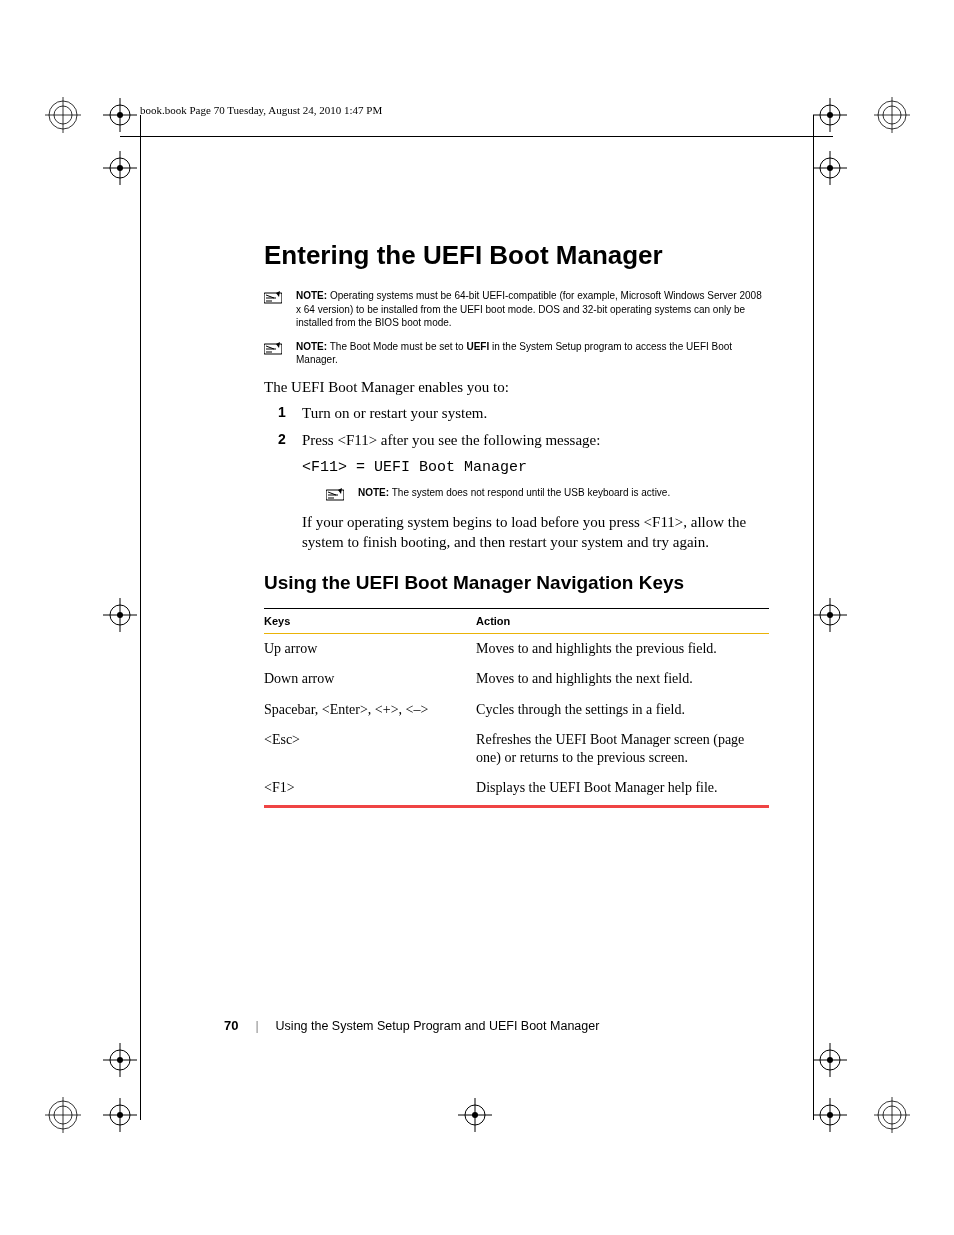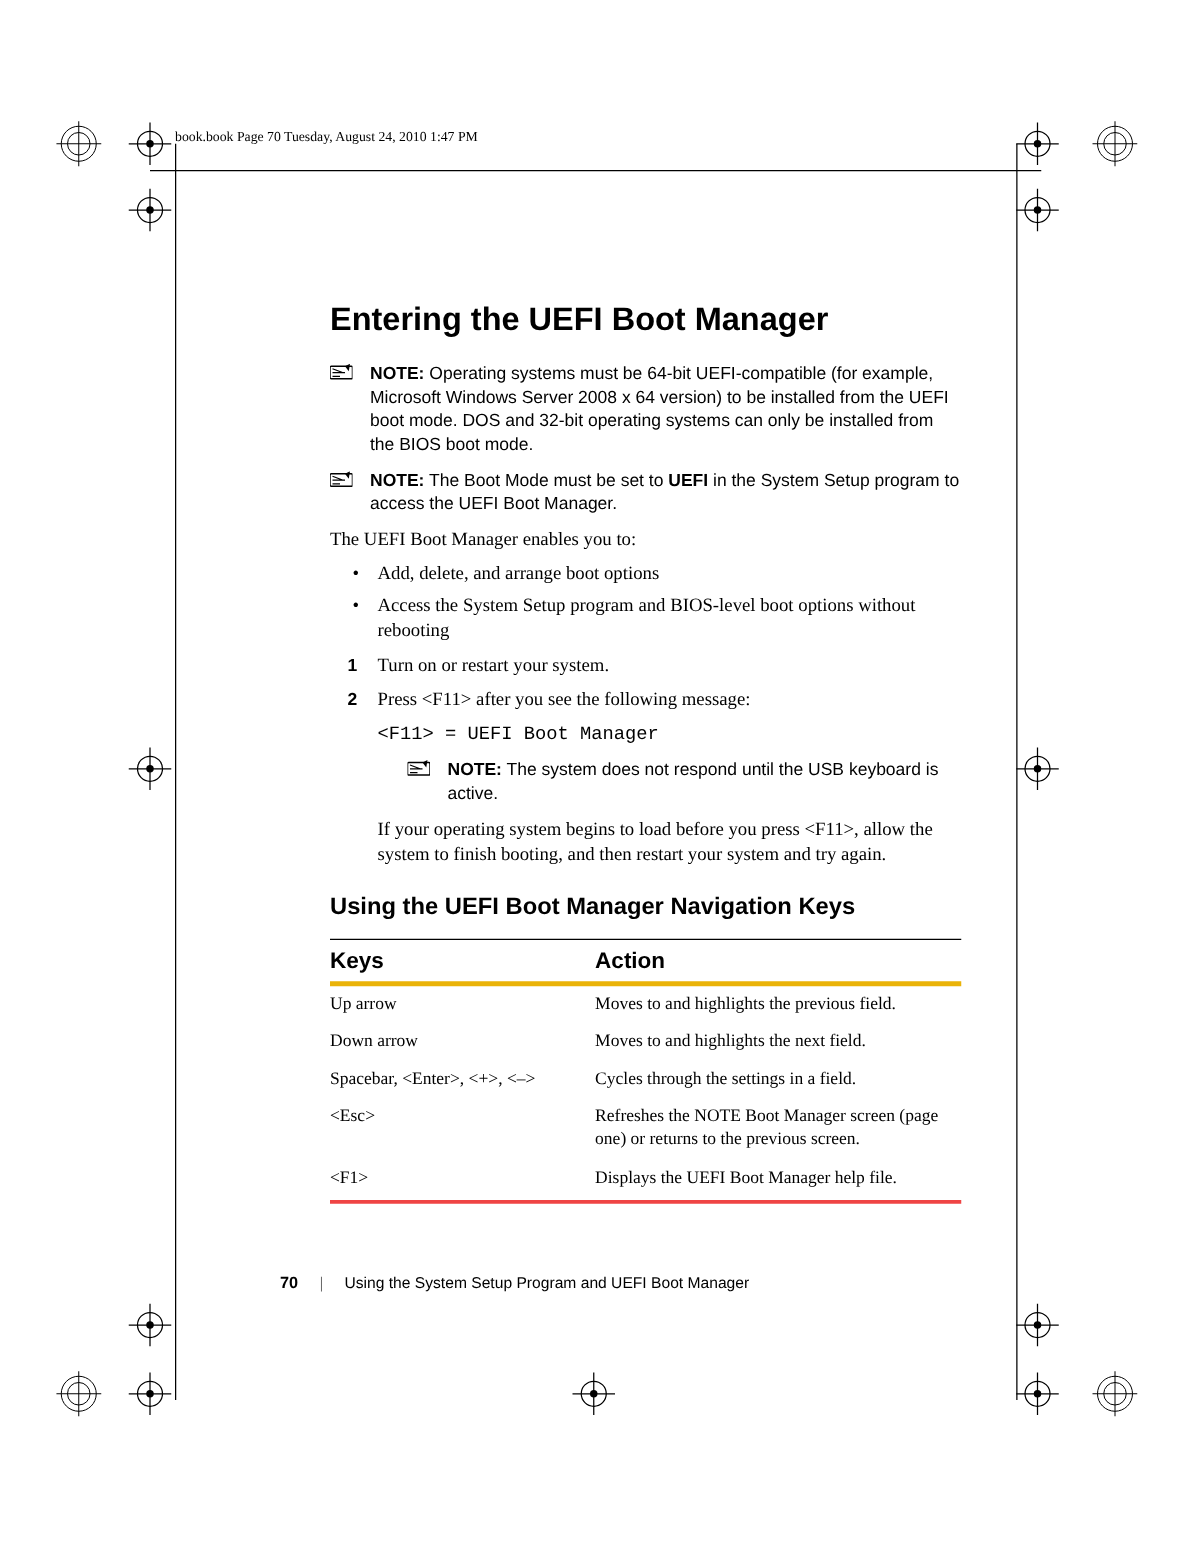--- a/index.html
+++ b/index.html
@@ -36,21 +36,21 @@
     font-weight: bold;
     font-size: 19px;
     margin-top: 20px;
     margin-bottom: 14px;
   }
   .note-block {
     display: flex;
     align-items: flex-start;
     margin-bottom: 10px;
     font-family: Arial, Helvetica, sans-serif;
-    font-size: 14px;
+    font-size: 10px;
     line-height: 1.35;
   }
   .note-block.indented { margin-left: 38px; padding-left: 24px; }
   .note-icon {
     flex: 0 0 auto;
     width: 18px;
     height: 14px;
     margin-right: 14px;
     margin-top: 2px;
   }
@@ -119,23 +119,23 @@
   }
   table.keys {
     width: 100%;
     border-collapse: collapse;
     font-size: 14px;
   }
   table.keys th {
     text-align: left;
     font-family: Arial, Helvetica, sans-serif;
     font-weight: bold;
-    font-size: 18px;
+    font-size: 11px;
     border-top: 1.5px solid #000;
-    border-bottom: 4px solid #eab308;
+    border-bottom: 1px solid #eab308;
     padding: 6px 6px 6px 0;
   }
   table.keys td {
     font-family: Georgia, serif;
     padding: 6px 6px 6px 0;
     vertical-align: top;
     line-height: 1.3;
   }
   table.keys tr:last-child td {
     border-bottom: 3px solid #ef4444;
@@ -195,24 +195,20 @@
         </svg>
     </span>
     <div class="note-text">
       <span class="note-label">NOTE:</span>
       <span>The Boot Mode must be set to </span><span style="font-weight:bold">UEFI</span><span> in the System Setup program to access the UEFI Boot Manager.</span>
     </div>
   </div>
 
   <p class="body-p">The UEFI Boot Manager enables you to:</p>
 
-  <ul class="bullets">
-    <li>Add, delete, and arrange boot options</li>
-    <li>Access the System Setup program and BIOS-level boot options without rebooting</li>
-  </ul>
 
   <ol class="steps">
     <li>Turn on or restart your system.</li>
     <li>Press &lt;F11&gt; after you see the following message:</li>
   </ol>
 
   <span class="mono">&lt;F11&gt; = UEFI Boot Manager</span>
 
   <div class="note-block indented">
     <span class="note-icon">
@@ -247,21 +243,21 @@
       <tr>
         <td>Down arrow</td>
         <td>Moves to and highlights the next field.</td>
       </tr>
       <tr>
         <td>Spacebar, &lt;Enter&gt;, &lt;+&gt;, &lt;–&gt;</td>
         <td>Cycles through the settings in a field.</td>
       </tr>
       <tr>
         <td>&lt;Esc&gt;</td>
-        <td>Refreshes the NOTE Boot Manager screen (page one) or returns to the previous screen.</td>
+        <td>Refreshes the UEFI Boot Manager screen (page one) or returns to the previous screen.</td>
       </tr>
       <tr>
         <td>&lt;F1&gt;</td>
         <td>Displays the UEFI Boot Manager help file.</td>
       </tr>
     </tbody>
   </table>
 
 </div>
 

